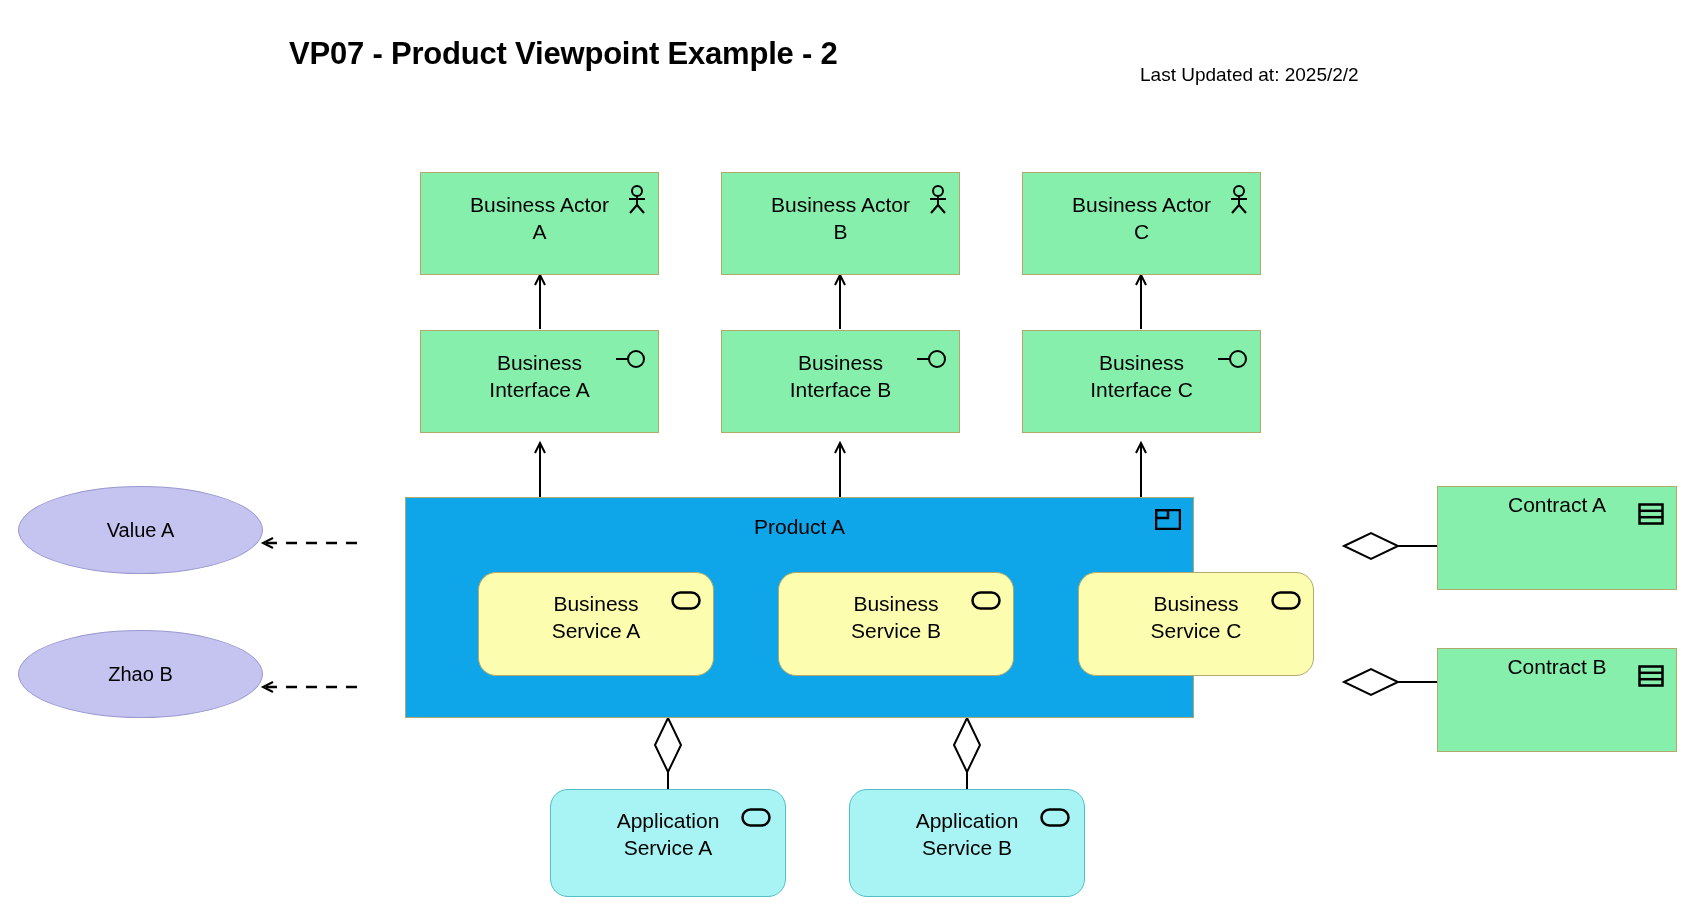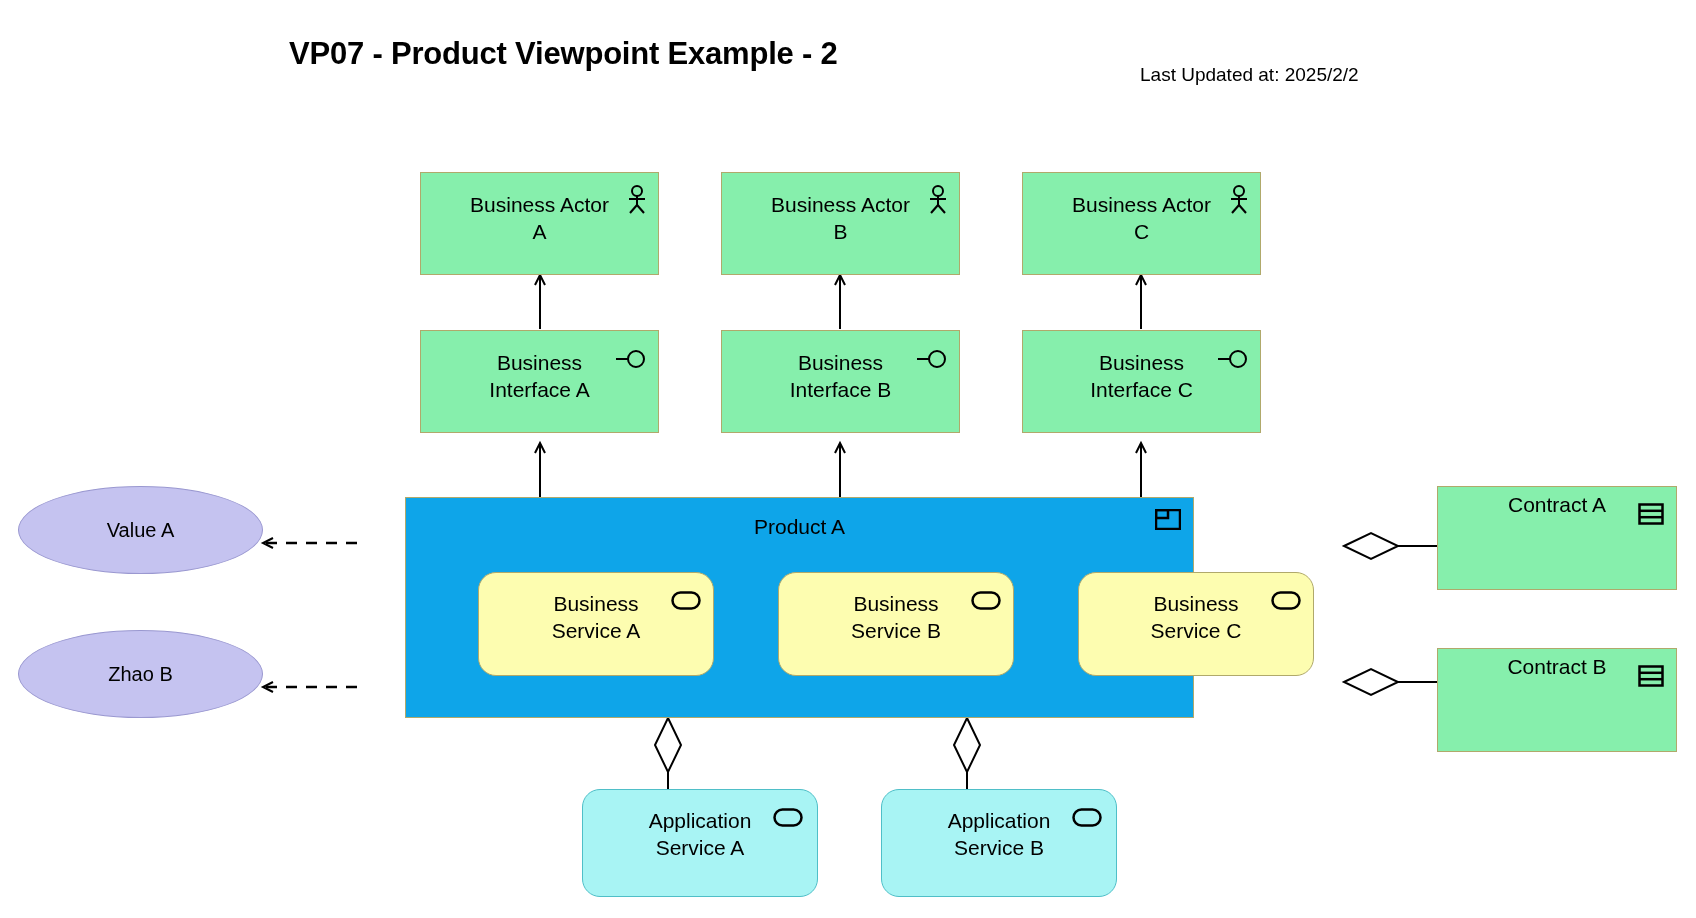--- a/index.html
+++ b/index.html
@@ -79,21 +79,21 @@
     background: #c5c3f0;
     border: 1px solid #9a98d0;
     border-radius: 50%;
     align-items: center;
     justify-content: center;
   }
 
   .actor-box   { width: 239px; height: 103px; font-size: 21px; padding-top: 18px; }
   .iface-box   { width: 239px; height: 103px; font-size: 21px; padding-top: 18px; }
   .svc-box     { width: 236px; height: 104px; font-size: 21px; padding-top: 17px; }
-  .appsvc-box  { width: 236px; height: 108px; font-size: 21px; padding-top: 17px; margin-left: 32px; }
+  .appsvc-box  { width: 236px; height: 108px; font-size: 21px; padding-top: 17px; }
   .contract-box{ width: 240px; height: 104px; font-size: 21px; padding-top: 4px; }
   .value-box   { width: 245px; height: 88px;  font-size: 20px; }
 
   #product-a {
     position: absolute;
     left: 357px;
     top: 497px;
     width: 789px;
     height: 221px;
     box-sizing: border-box;

